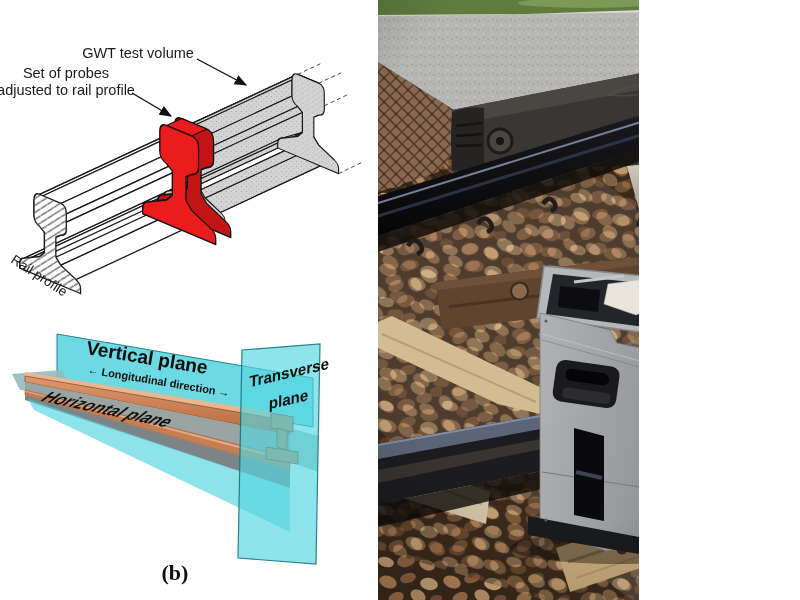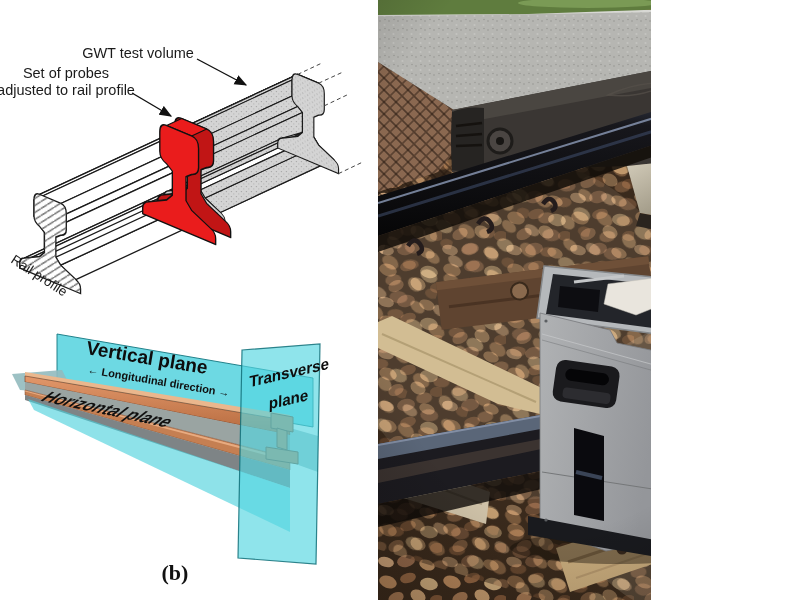--- a/index.html
+++ b/index.html
@@ -1,17 +1,17 @@
 <!DOCTYPE html>
 <html><head>
 <meta charset="utf-8">
 <style>
   html,body{margin:0;padding:0;background:#ffffff;}
   .stage{position:relative;width:639px;height:600px;background:#ffffff;overflow:hidden;
-         font-family:"Liberation Sans",sans-serif;padding-left:12px;}
+         font-family:"Liberation Sans",sans-serif;}
   .left-panel{position:absolute;left:0;top:0;width:378px;height:600px;background:#ffffff;}
   .left-panel svg{position:absolute;left:0;overflow:visible;}
   #diag-rail{top:0;}
   #diag-planes{top:300px;}
   .caption{position:absolute;left:130px;top:560px;width:90px;text-align:center;
            font-family:"Liberation Serif",serif;font-weight:bold;font-size:22px;color:#111;}
   .photo-wrap{position:absolute;left:378px;top:0;width:422px;height:600px;overflow:hidden;}
   text{user-select:none;}
   .lbl{fill:#1a1a1a;}
 </style>

